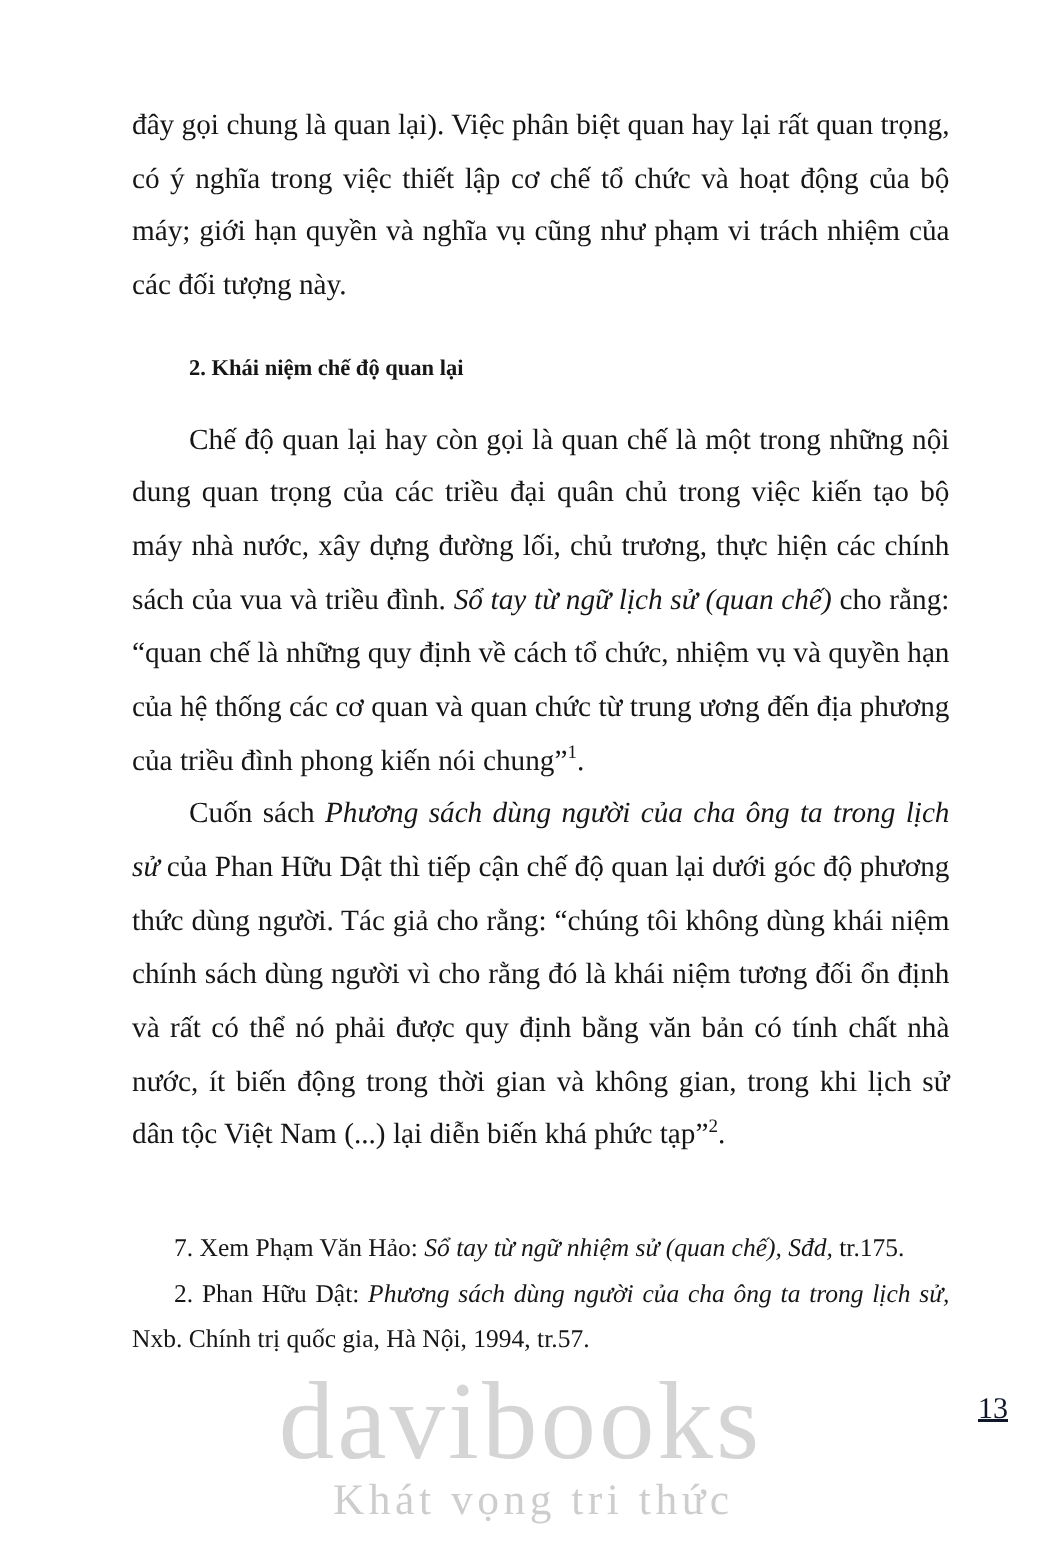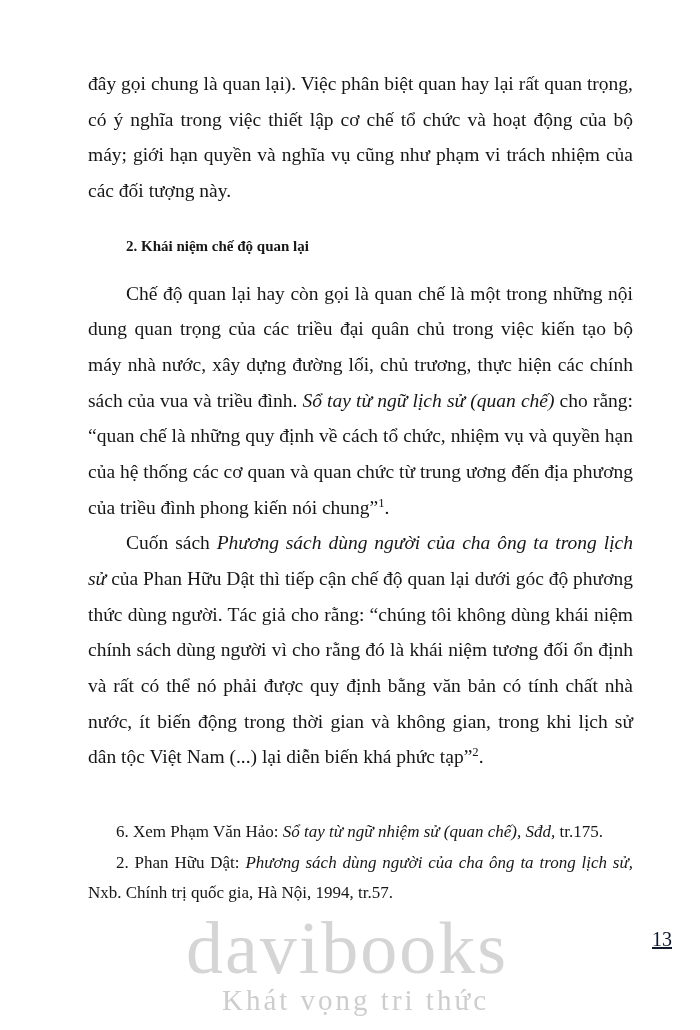--- a/index.html
+++ b/index.html
@@ -79,21 +79,21 @@
 
     <p class="para no-indent"><span>đây gọi chung là quan lại). Việc phân biệt quan hay lại rất quan trọng, có ý nghĩa trong việc thiết lập cơ chế tổ chức và hoạt động của bộ máy; giới hạn quyền và nghĩa vụ cũng như phạm vi trách nhiệm của các đối tượng này.</span></p>
 
     <h2 class="heading">2. Khái niệm chế độ quan lại</h2>
 
     <p class="para"><span>Chế độ quan lại hay còn gọi là quan chế là một trong những nội dung quan trọng của các triều đại quân chủ trong việc kiến tạo bộ máy nhà nước, xây dựng đường lối, chủ trương, thực hiện các chính sách của vua và triều đình. </span><span class="italic">Sổ tay từ ngữ lịch sử (quan chế)</span><span> cho rằng: “quan chế là những quy định về cách tổ chức, nhiệm vụ và quyền hạn của hệ thống các cơ quan và quan chức từ trung ương đến địa phương của triều đình phong kiến nói chung”</span><span class="sup">1</span><span>.</span></p>
 
     <p class="para"><span>Cuốn sách </span><span class="italic">Phương sách dùng người của cha ông ta trong lịch sử</span><span> của Phan Hữu Dật thì tiếp cận chế độ quan lại dưới góc độ phương thức dùng người. Tác giả cho rằng: “chúng tôi không dùng khái niệm chính sách dùng người vì cho rằng đó là khái niệm tương đối ổn định và rất có thể nó phải được quy định bằng văn bản có tính chất nhà nước, ít biến động trong thời gian và không gian, trong khi lịch sử dân tộc Việt Nam (...) lại diễn biến khá phức tạp”</span><span class="sup">2</span><span>.</span></p>
 
     <div class="footnotes">
-      <p class="footnote"><span>6. Xem Phạm Văn Hảo: </span><span class="italic">Sổ tay từ ngữ nhiệm sử (quan chế),</span><span> </span><span class="italic">Sđd,</span><span> tr.175.</span></p>
+      <p class="footnote"><span>7. Xem Phạm Văn Hảo: </span><span class="italic">Sổ tay từ ngữ nhiệm sử (quan chế),</span><span> </span><span class="italic">Sđd,</span><span> tr.175.</span></p>
       <p class="footnote"><span>2. Phan Hữu Dật: </span><span class="italic">Phương sách dùng người của cha ông ta trong lịch sử,</span><span> Nxb. Chính trị quốc gia, Hà Nội, 1994, tr.57.</span></p>
     </div>
 
   </div>
 
   <div class="watermark-brand">davibooks</div>
   <div class="watermark-tagline">Khát vọng tri thức</div>
   <div class="page-number">13</div>
 
 </div>

